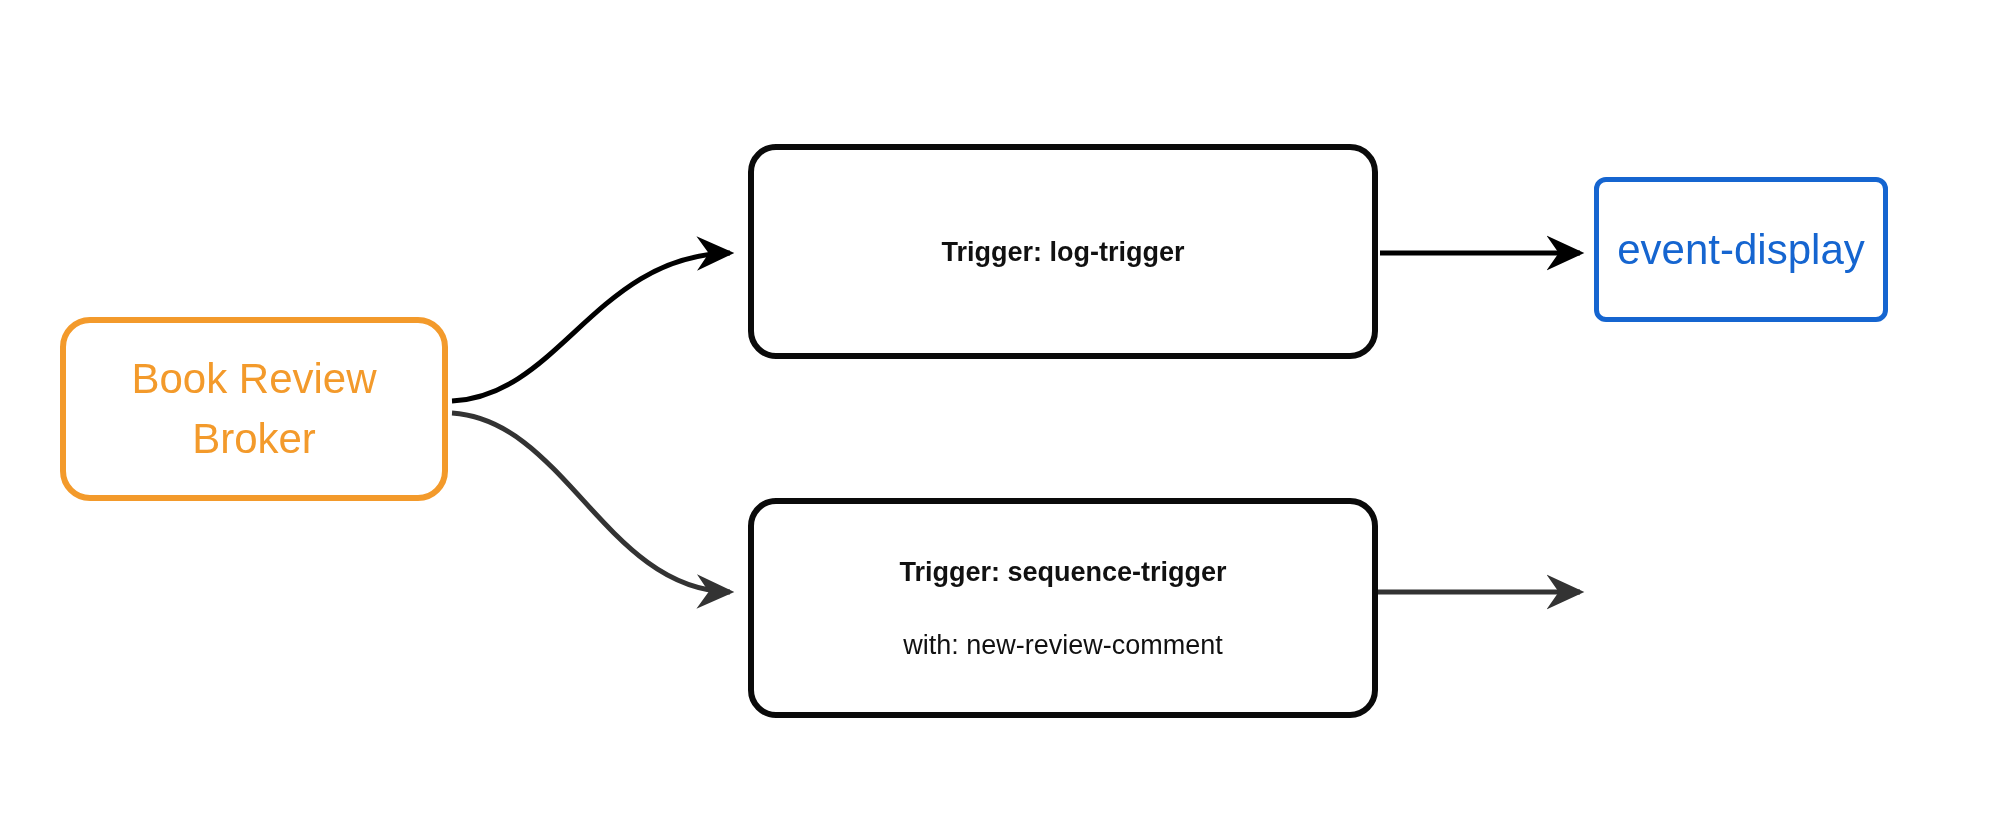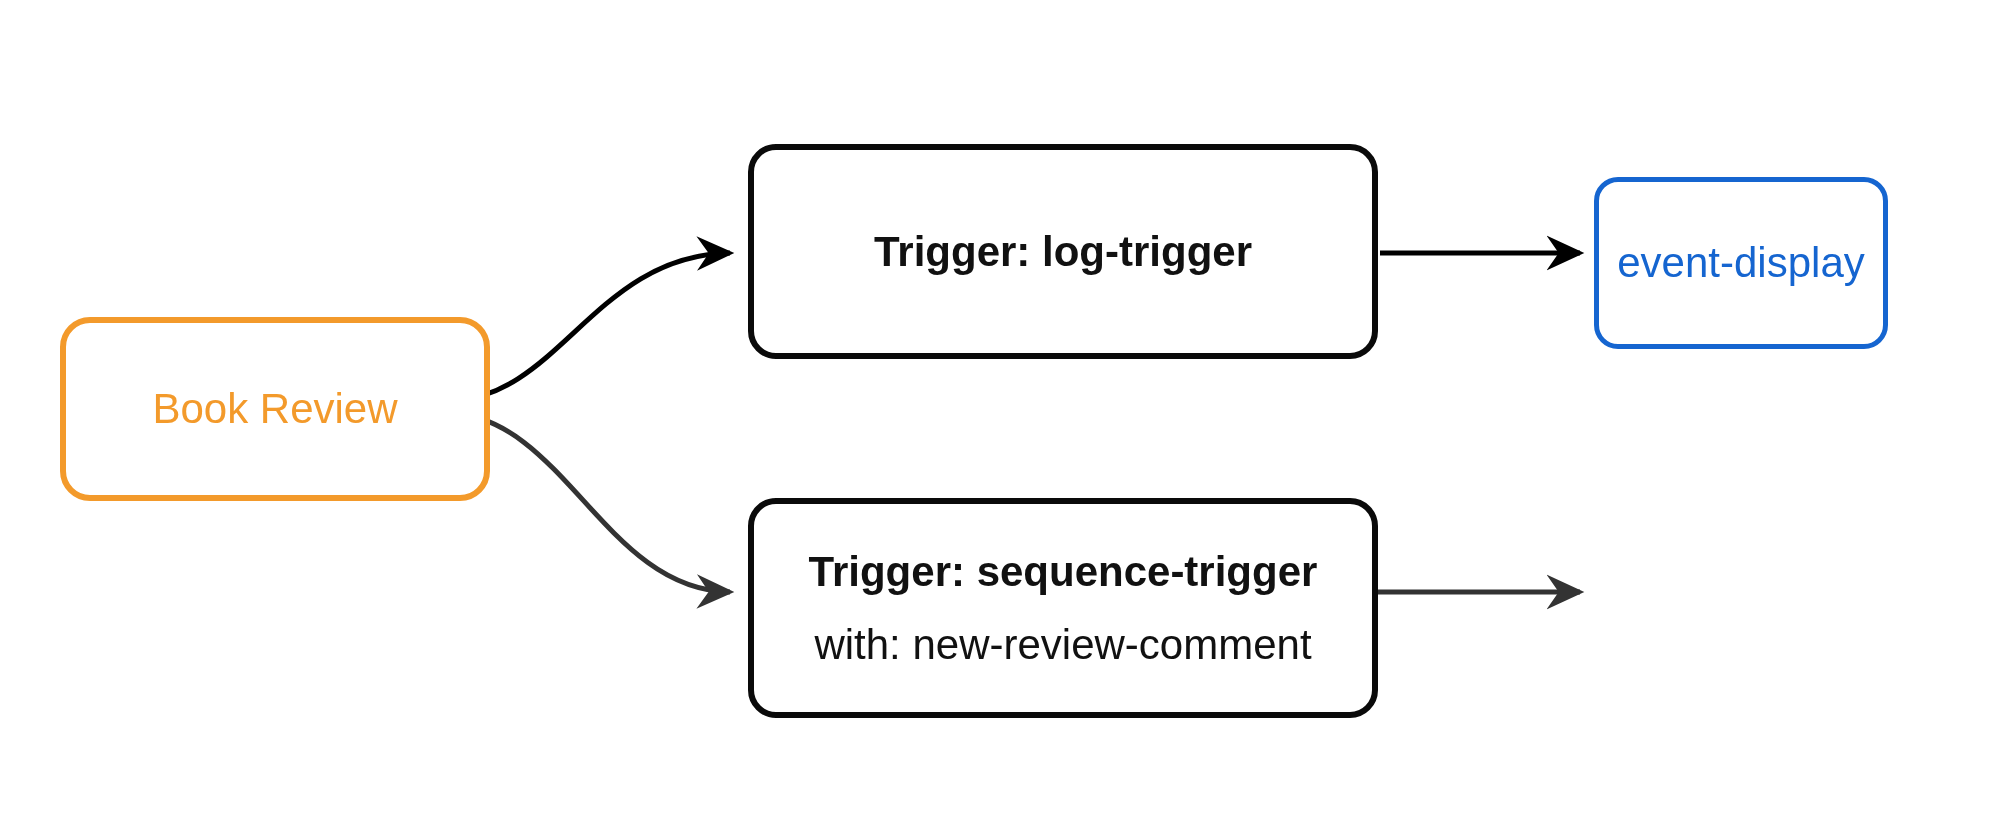--- a/index.html
+++ b/index.html
@@ -27,55 +27,55 @@
     flex-direction: column;
     align-items: center;
     justify-content: center;
     text-align: center;
     background: #ffffff;
     box-sizing: border-box;
   }
   .node-broker {
     left: 60px;
     top: 317px;
-    width: 430px;
+    width: 388px;
     height: 184px;
     border: 6px solid var(--broker-accent, #F39A2B);
     border-radius: 30px;
     color: var(--broker-accent, #F39A2B);
     font-size: 42px;
     line-height: 60px;
   }
   .node-trigger {
     left: 748px;
     width: 630px;
     border: 6px solid var(--trigger-border, #0a0a0a);
     border-radius: 28px;
     color: #111111;
-    font-size: 42px;
+    font-size: 27px;
     line-height: 60px;
     gap: 13px;
   }
   .node-trigger .trigger-title {
     font-weight: bold;
   }
   .node-trigger-log {
     top: 144px;
     height: 215px;
   }
   .node-trigger-sequence {
     top: 498px;
     height: 220px;
   }
   .node-sink {
     left: 1594px;
     width: 294px;
-    height: 172px;
+    height: 145px;
     border: 5px solid var(--sink-accent, #1565D0);
-    border-radius: 24px;
+    border-radius: 12px;
     color: var(--sink-accent, #1565D0);
     font-size: 42px;
   }
   .node-event-display {
     top: 177px;
   }
   .node-sequence {
     top: 518px;
   }
   .edge-top-stroke {
@@ -114,20 +114,21 @@
 
     <path class="edge edge-bottom-stroke" d="M452,413 C565,420 606,590 730,592" marker-end="url(#arrow-bottom)"></path>
 
     <path class="edge edge-top-stroke" d="M1380,253 L1580,253" marker-end="url(#arrow-top)"></path>
 
     <path class="edge edge-bottom-stroke" d="M1377,592 L1580,592" marker-end="url(#arrow-bottom)"></path>
   </svg>
 
   <div class="node node-broker">
     <span>Book Review</span>
+    <span>Broker</span>
   </div>
 
   <div class="node node-trigger node-trigger-log">
     <span class="trigger-title">Trigger: log-trigger</span>
   </div>
 
   <div class="node node-trigger node-trigger-sequence">
     <span class="trigger-title">Trigger: sequence-trigger</span>
     <span class="trigger-subtitle">with: new-review-comment</span>
   </div>

